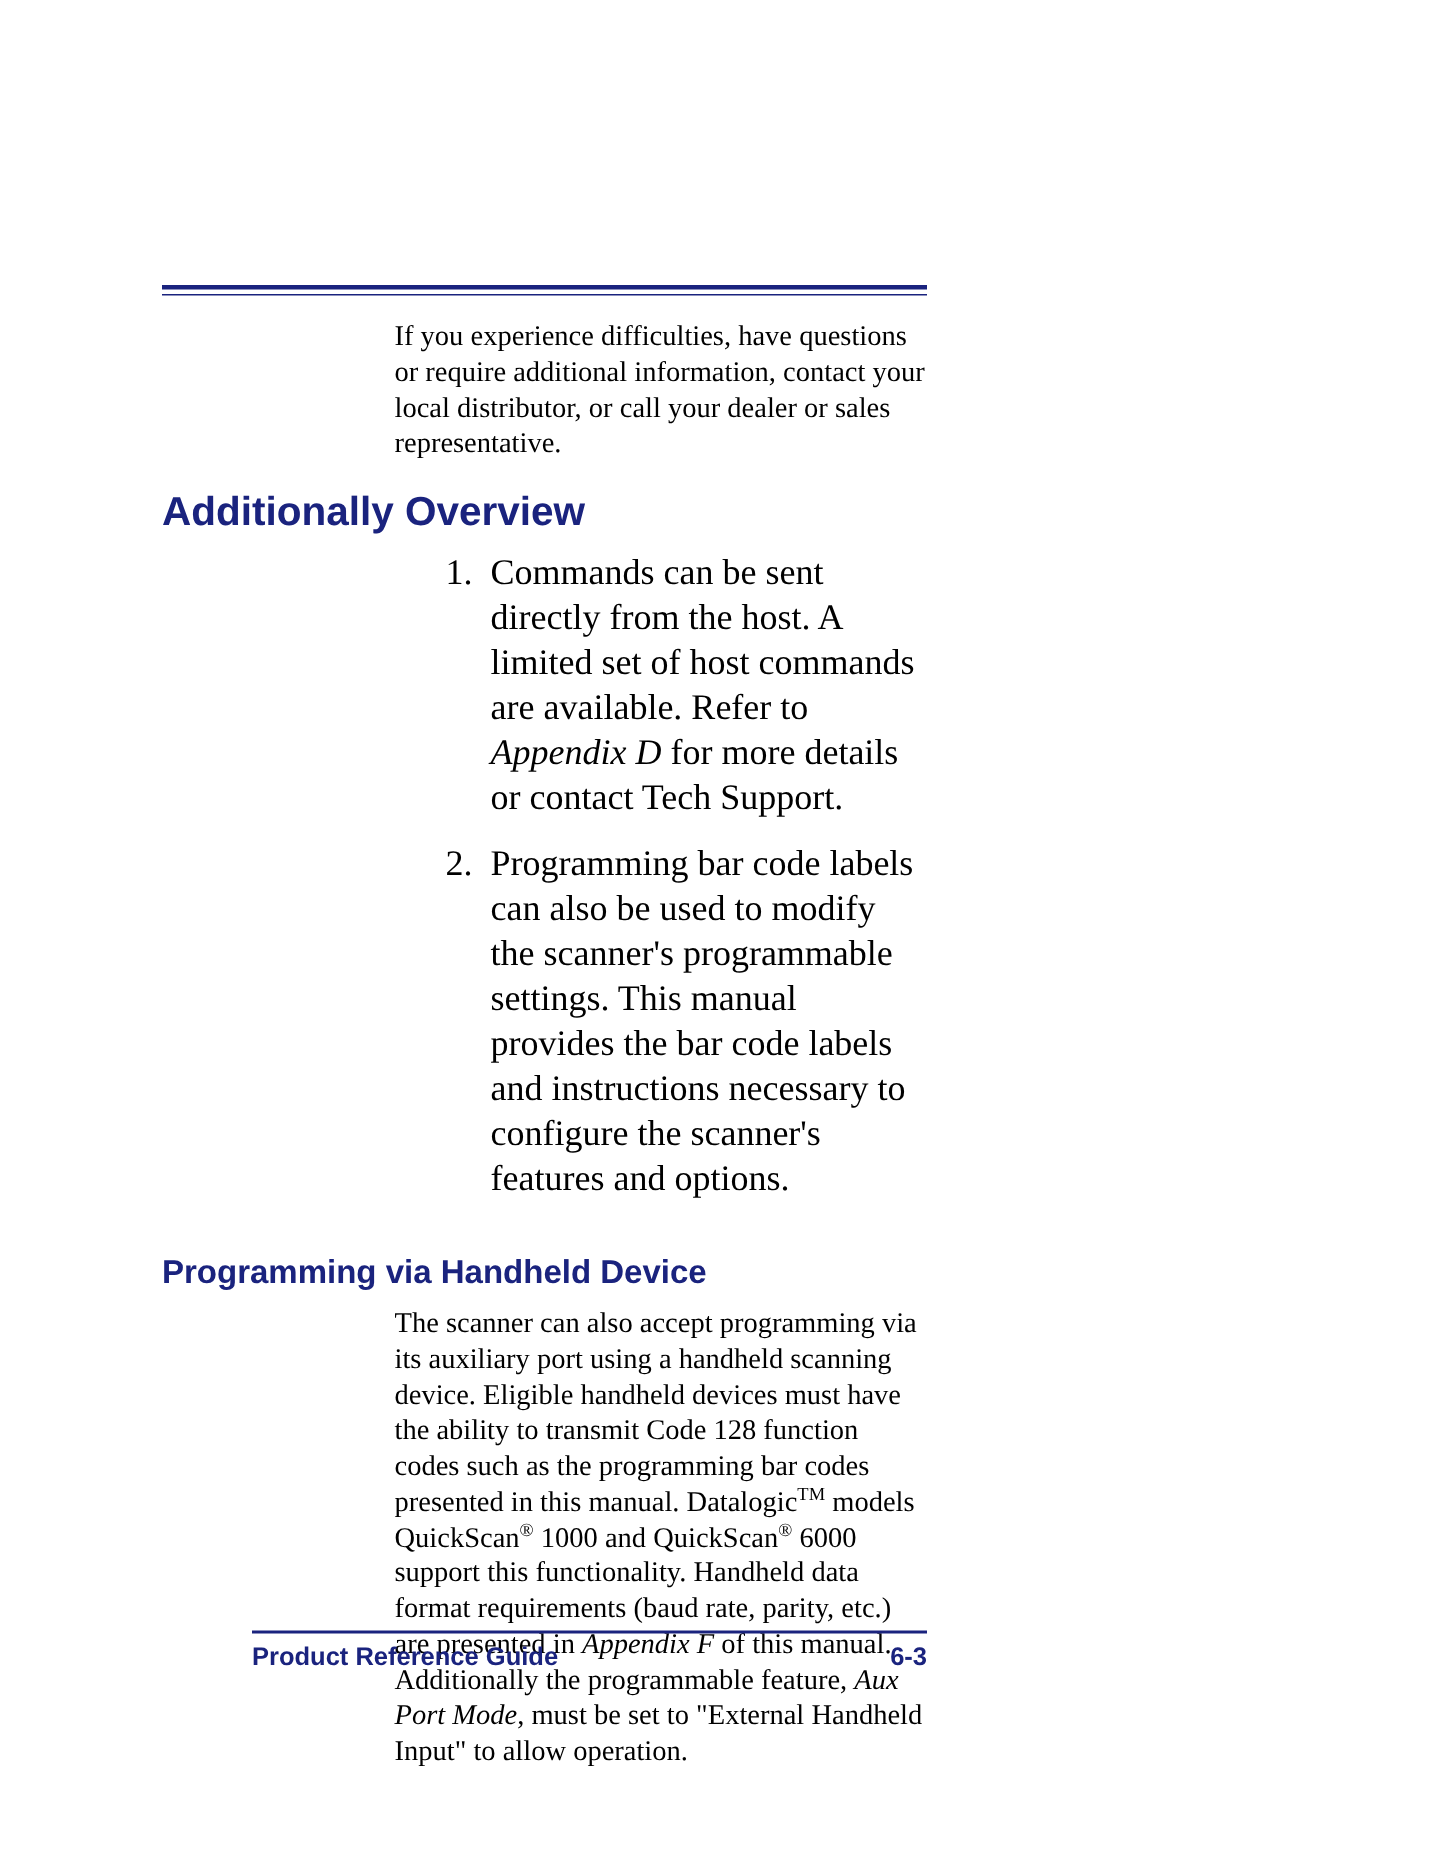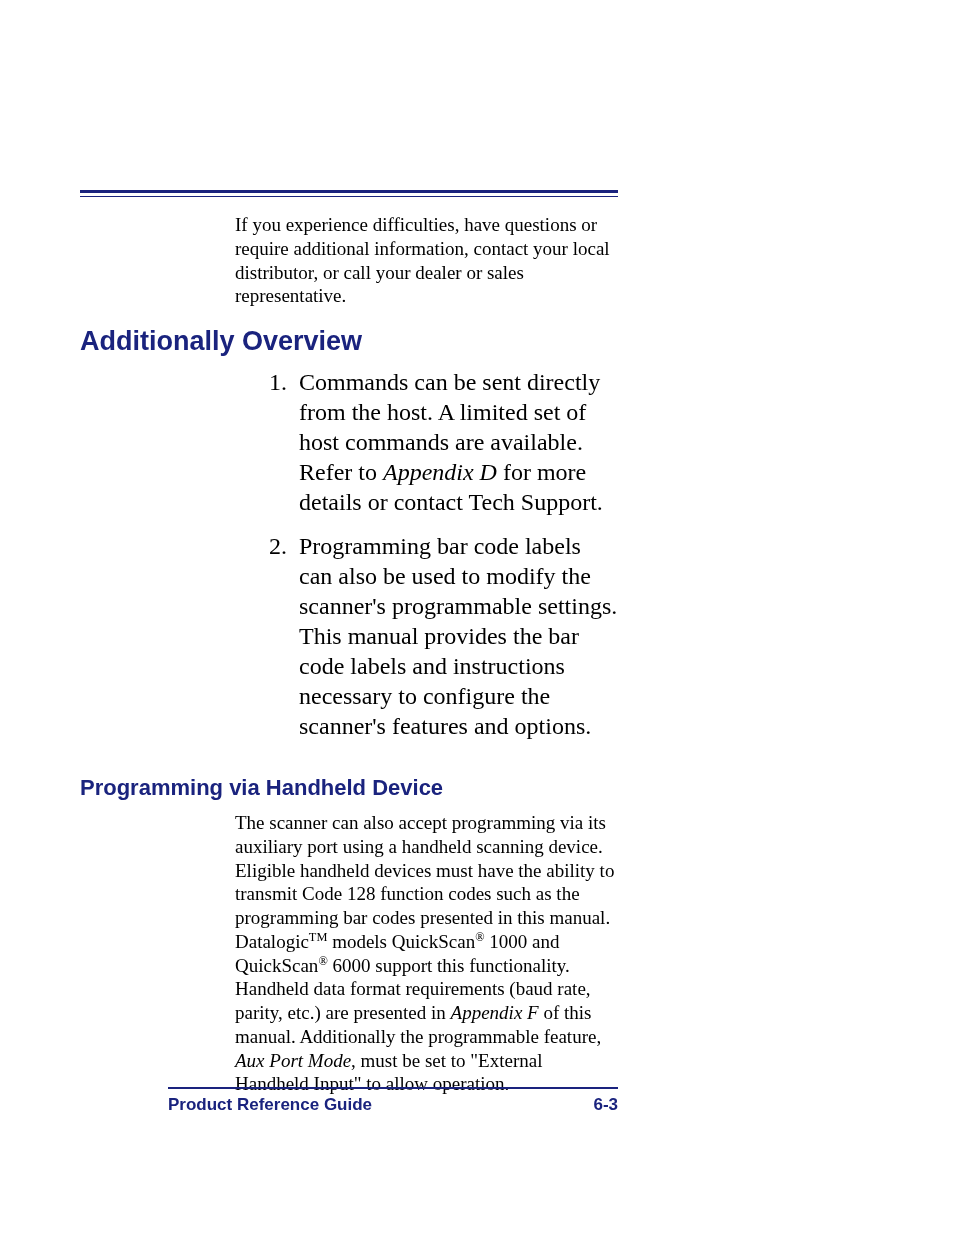--- a/index.html
+++ b/index.html
@@ -7,21 +7,21 @@
     padding: 0;
     background: #fff;
     font-family: "Adobe Garamond Pro", Garamond, "Times New Roman", serif;
     color: #000;
   }
   .page {
     width: 758px;
     height: 1235px;
     position: relative;
     box-sizing: border-box;
-    padding: 190px 140px 0 80px;
+    padding: 190px 140px 0 108px;
   }
   .double-rule-top {
     border-top: 3px solid #1a237e;
     border-bottom: 1px solid #1a237e;
     height: 3px;
     margin-bottom: 16px;
   }
   .body-col {
     margin-left: 155px;
   }

